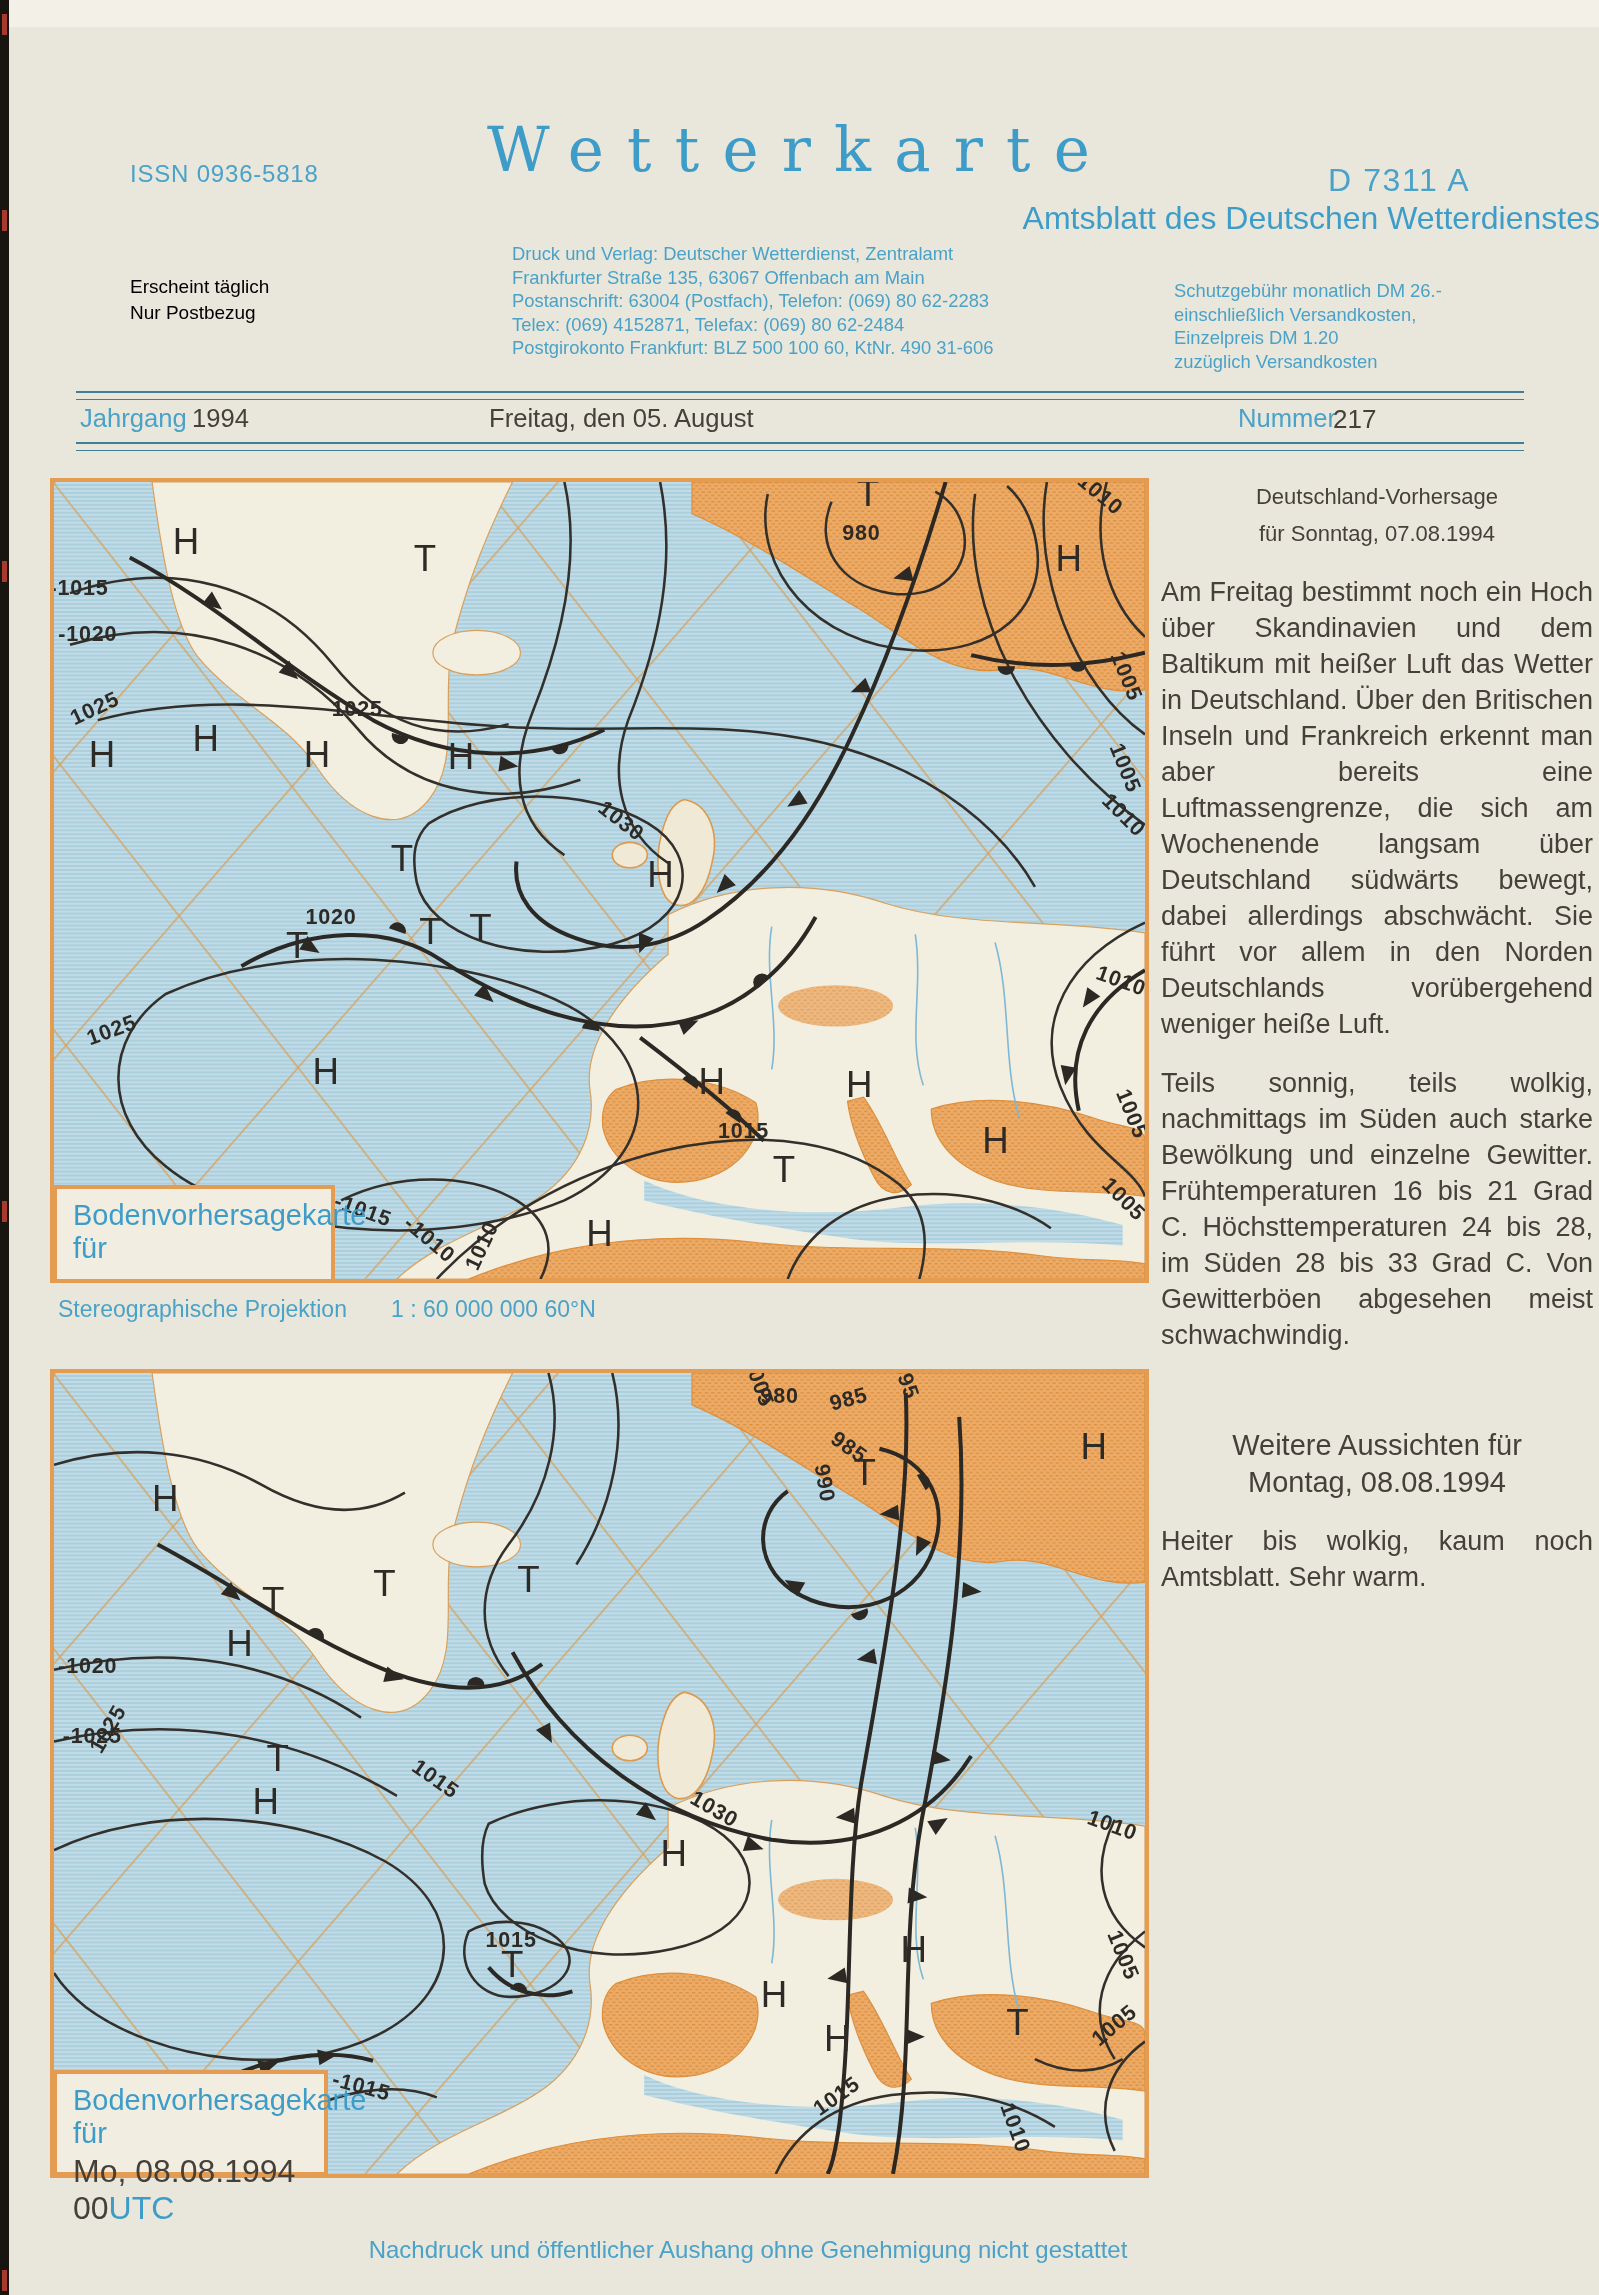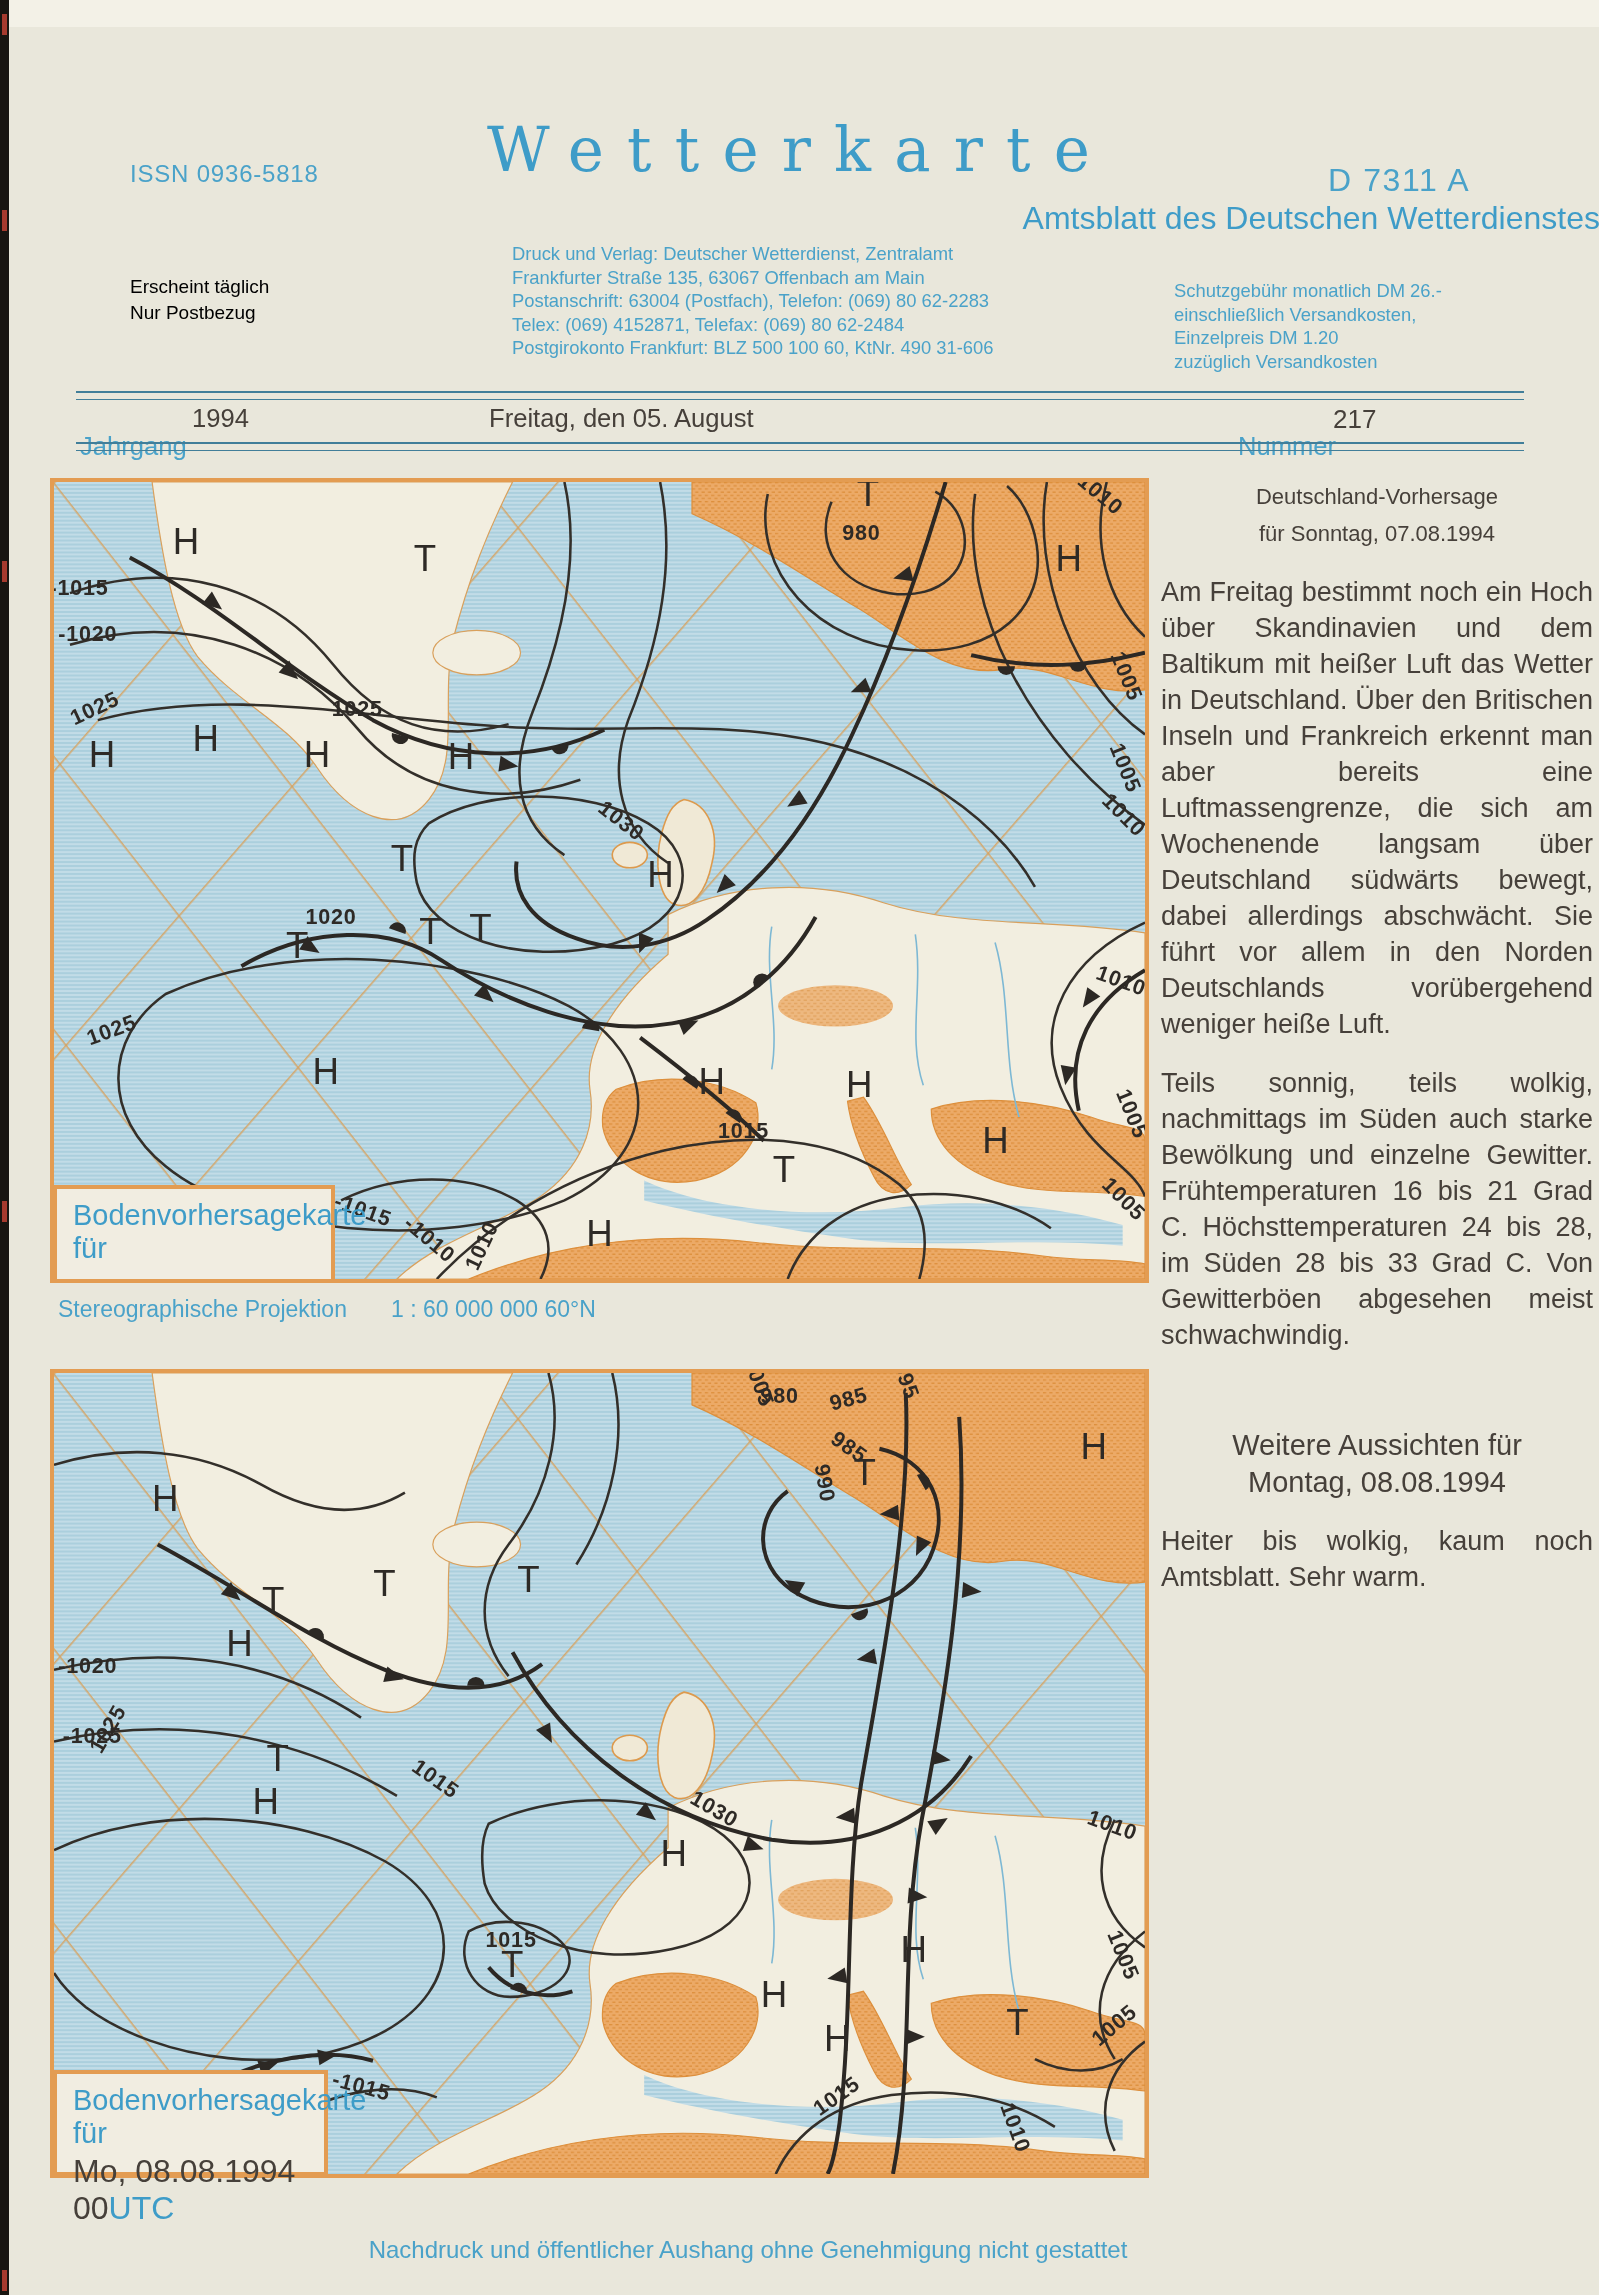--- a/index.html
+++ b/index.html
@@ -21,21 +21,21 @@
     font-family:"DejaVu Serif","Liberation Serif",serif;font-weight:normal;
     font-size:61px;color:#3e9cc8;letter-spacing:0.38em;}
   #subtitle{left:0;top:200px;width:1600px;text-align:right;
     font-size:32px;color:#3e9cc8;}
   #publisher-block{left:512px;top:242px;font-size:18.4px;line-height:23.6px;color:#4aa2c9;}
   #left-info{left:130px;top:274px;font-size:19px;line-height:26px;color:#000000;}
   #fee-info{left:1174px;top:279px;font-size:18.4px;line-height:23.6px;color:#4aa2c9;}
   .rule{left:76px;width:1448px;height:6.4px;border-top:2.4px solid #417e99;border-bottom:1.6px solid #417e99;}
   #rule-top{top:391px;} #rule-bottom{top:442px;}
   #issue-row{top:404px;left:0;width:1600px;height:35px;font-size:25.6px;}
-  #issue-row .blue{color:#4aa2c9;margin-top:28px;}
+  #issue-row .blue{color:#4aa2c9;}
   #jahrgang-label{left:80px;} #jahrgang-value{left:192px;color:#46403a;}
   #issue-date{left:489px;} #nummer-label{left:1238px;} #nummer-value{left:1333px;color:#46403a;font-size:26px;}
   #issue-row span{position:absolute;top:0;}
   
   .map-frame{border:4px solid #e39c52;box-sizing:border-box;background:#bedbe6;}
   #map1{left:50px;top:478px;width:1099px;height:805px;}
   #map2{left:50px;top:1369px;width:1099px;height:809px;}
   .map-frame svg{width:100%;height:100%;display:block;}
   .iso path{fill:none;stroke:#332f2a;stroke-width:3.2;}
   .front path{fill:none;stroke:#2c2824;stroke-width:5;}

